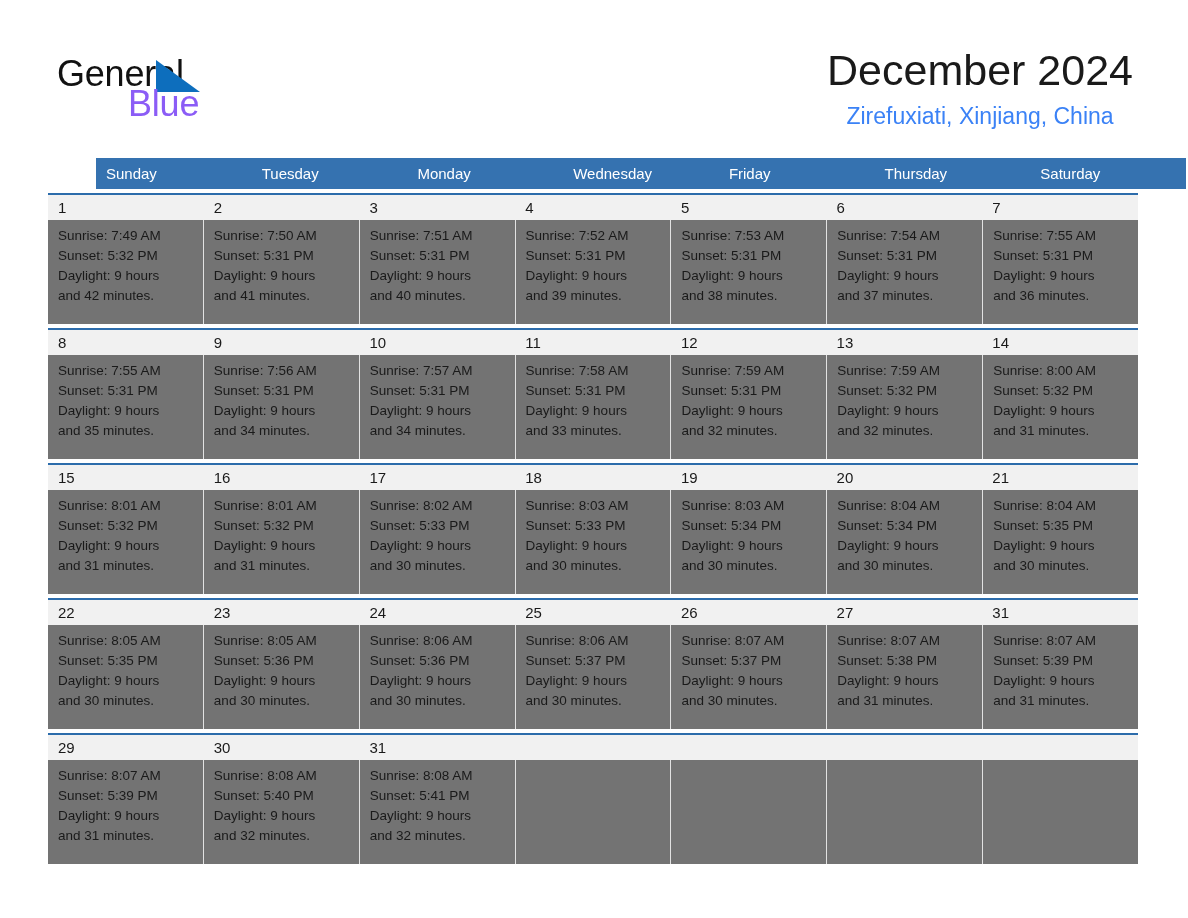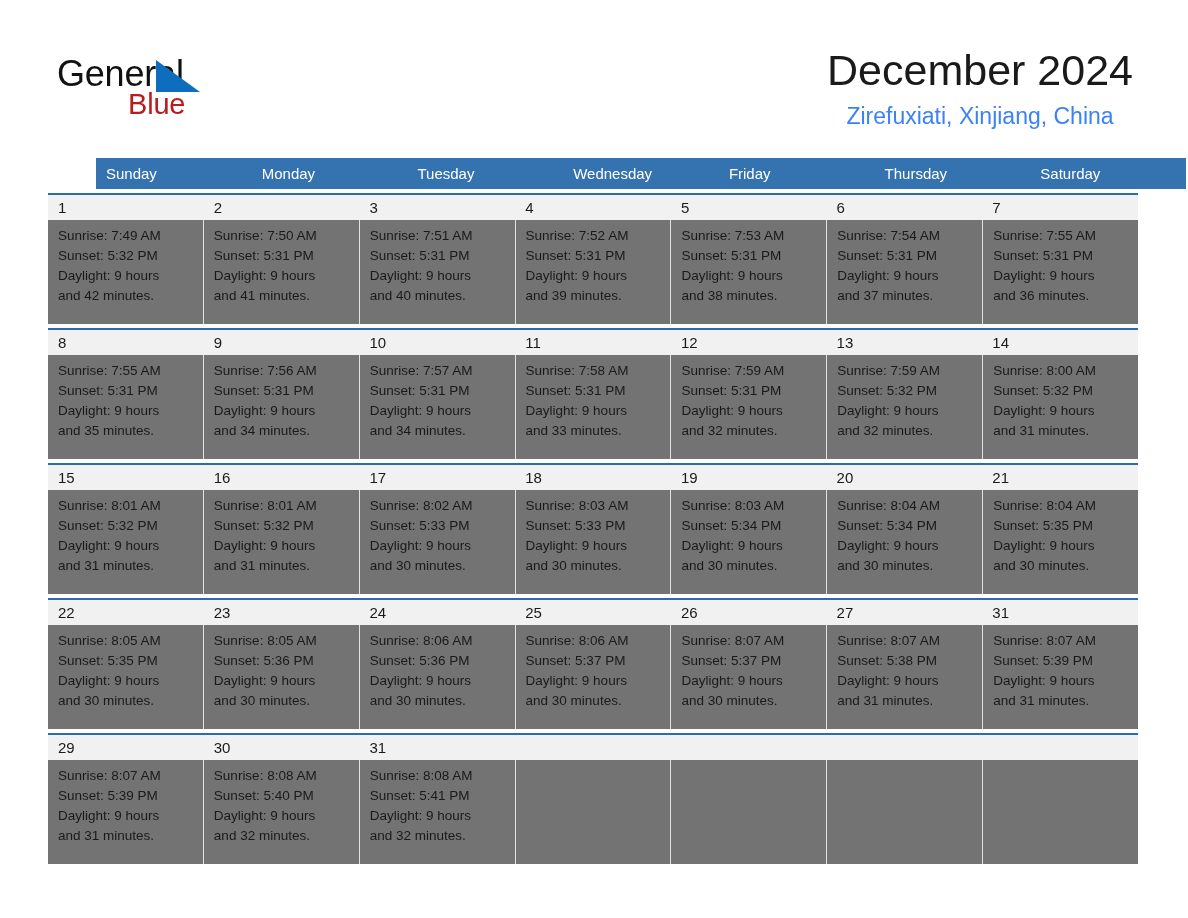--- a/index.html
+++ b/index.html
@@ -45,23 +45,23 @@
     font-size: 36px;
     line-height: 40px;
     color: #111111;
     letter-spacing: -0.2px;
     font-weight: 400;
   }
   .logo-blue {
     position: absolute;
     left: 71px;
     top: 30px;
-    font-size: 29px;
+    font-size: 36px;
     line-height: 40px;
-    color: #b91c1c;
+    color: #8b5cf6;
     letter-spacing: -0.2px;
     font-weight: 400;
   }
   .logo-triangle {
     position: absolute;
     left: 99px;
     top: 6px;
     width: 44px;
     height: 32px;
   }
@@ -184,22 +184,22 @@
       <div class="month-title">December 2024</div>
       <div class="location-title">Zirefuxiati, Xinjiang, China</div>
     </div>
 
   </div>
 
   <div class="calendar">
 
     <div class="weekday-row">
       <div class="weekday-cell">Sunday</div>
+      <div class="weekday-cell">Tuesday</div>
       <div class="weekday-cell">Monday</div>
-      <div class="weekday-cell">Tuesday</div>
       <div class="weekday-cell">Wednesday</div>
       <div class="weekday-cell">Friday</div>
       <div class="weekday-cell">Thursday</div>
       <div class="weekday-cell">Saturday</div>
     </div>
 
     <div class="week-row">
       <div class="daynum-band">
         <div class="daynum-cell">1</div>
         <div class="daynum-cell">2</div>

